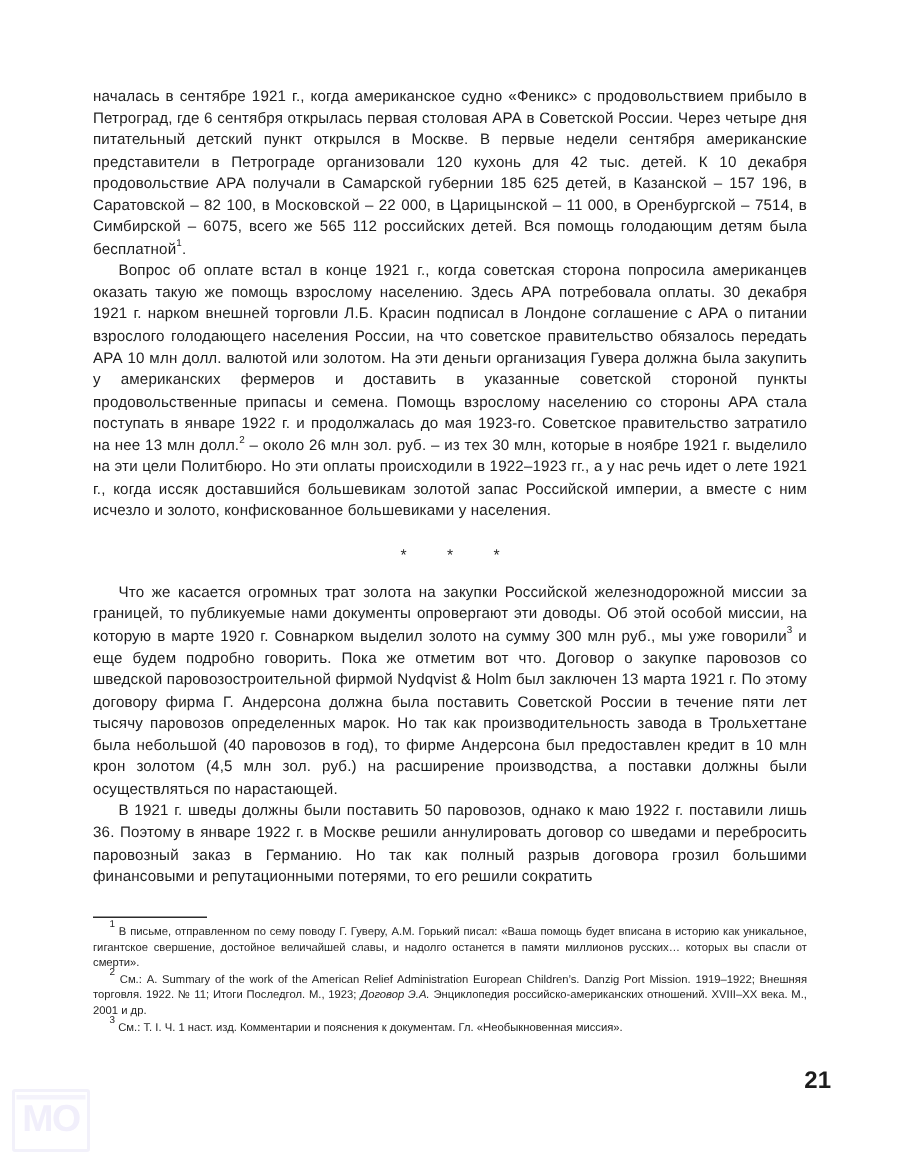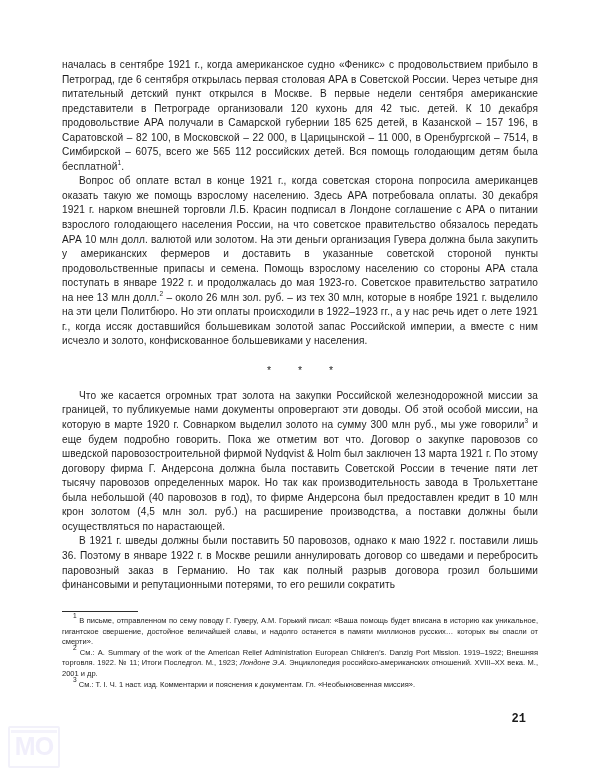--- a/index.html
+++ b/index.html
@@ -114,25 +114,25 @@
     line-height: 10.6px;
     text-align: justify;
     text-indent: 11px;
     color: #232323;
   }
   p.fn-par i { font-style: italic; }
 
   
   .page-number {
     position: absolute;
-    right: 74px;
+    right: 46px;
     top: 712px;
-    font-size: 12px;
+    font-size: 16px;
     color: #1c1c1c;
-    font-family: Liberation Mono, monospace;
+    font-family: Liberation Sans, sans-serif;
     font-weight: bold;
   }
 
   
   .site-footer {
     position: absolute;
     left: 0;
     right: 0;
     top: 752px;
     text-align: center;
@@ -167,21 +167,21 @@
     <p class="body-par"><span>Что же касается огромных трат золота на закупки Российской железнодорожной миссии за границей, то публикуемые нами документы опровергают эти доводы. Об этой особой миссии, на которую в марте 1920 г. Совнарком выделил золото на сумму 300 млн руб., мы уже говорили</span><sup class="fn">3</sup><span> и еще будем подробно говорить. Пока же отметим вот что. Договор о закупке паровозов со шведской паровозостроительной фирмой Nydqvist &amp; Holm был заключен 13 марта 1921 г. По этому договору фирма Г. Андерсона должна была поставить Советской России в течение пяти лет тысячу паровозов определенных марок. Но так как производительность завода в Трольхеттане была небольшой (40 паровозов в год), то фирме Андерсона был предоставлен кредит в 10 млн крон золотом (4,5 млн зол. руб.) на расширение производства, а поставки должны были осуществляться по нарастающей.</span></p>
 
     <p class="body-par"><span>В 1921 г. шведы должны были поставить 50 паровозов, однако к маю 1922 г. поставили лишь 36. Поэтому в январе 1922 г. в Москве решили аннулировать договор со шведами и перебросить паровозный заказ в Германию. Но так как полный разрыв договора грозил большими финансовыми и репутационными потерями, то его решили сократить</span></p>
   </div>
 
   <div class="footnotes">
     <div class="fn-rule"></div>
 
     <p class="fn-par"><sup class="fn">1</sup> <span>В письме, отправленном по сему поводу Г. Гуверу, А.М. Горький писал: «Ваша помощь будет вписана в историю как уникальное, гигантское свершение, достойное величайшей славы, и надолго останется в памяти миллионов русских… которых вы спасли от смерти».</span></p>
 
-    <p class="fn-par"><sup class="fn">2</sup> <span>См.: A. Summary of the work of the American Relief Administration European Children’s. Danzig Port Mission. 1919–1922; Внешняя торговля. 1922. № 11; Итоги Последгол. М., 1923; </span><i>Лондоне Э.А.</i><span> Энциклопедия российско-американских отношений. XVIII–XX века. М., 2001 и др.</span></p>
+    <p class="fn-par"><sup class="fn">2</sup> <span>См.: A. Summary of the work of the American Relief Administration European Children’s. Danzig Port Mission. 1919–1922; Внешняя торговля. 1922. № 11; Итоги Последгол. М., 1923; </span><i>Договор Э.А.</i><span> Энциклопедия российско-американских отношений. XVIII–XX века. М., 2001 и др.</span></p>
 
     <p class="fn-par"><sup class="fn">3</sup> <span>См.: Т. I. Ч. 1 наст. изд. Комментарии и пояснения к документам. Гл. «Необыкновенная миссия».</span></p>
   </div>
 
   <div class="page-number">21</div>
 
   <div class="site-footer">imobook.ru</div>
 
 </div>
 

